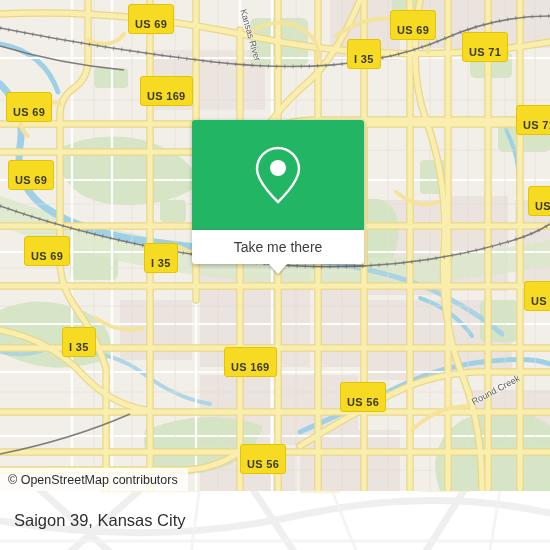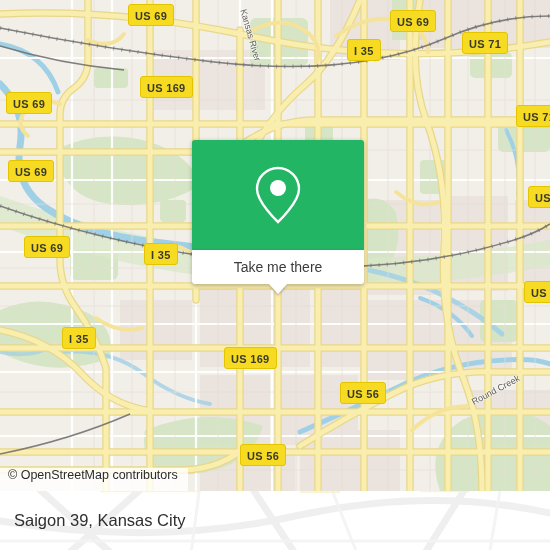--- a/index.html
+++ b/index.html
@@ -17,38 +17,38 @@
   
   .shield {
     position: absolute;
     background: #f7db22;
     border: 1px solid #e3c400;
     border-radius: 3px;
     color: #3a3a2a;
     font-weight: bold;
     font-size: 11px;
     letter-spacing: .3px;
-    padding: 6px 6px 3px 6px;
+    padding: 14px 6px 3px 6px;
     line-height: 11px;
     white-space: nowrap;
     font-family: "Liberation Sans", sans-serif;
   }
 
   
   .maplabel {
     position: absolute;
     color: #5a5a55;
     font-size: 9px;
     white-space: nowrap;
     font-family: "Liberation Sans", sans-serif;
     text-shadow: 0 0 2px #fff, 0 0 2px #fff, 0 0 2px #fff;
   }
 
   
-  #popup { position: absolute; left: 192px; top: 120px; width: 200px; margin-top: 20px; }
+  #popup { position: absolute; left: 192px; top: 120px; width: 200px; }
   #popup-image {
     width: 172px; height: 110px;
     background: #22b563;
     border-radius: 3px 3px 0 0;
     display: flex; align-items: center; justify-content: center;
     box-shadow: 0 1px 4px rgba(0,0,0,.28);
   }
   #popup-action {
     position: relative;
     width: 172px; height: 34px;
@@ -67,21 +67,21 @@
     border-right: 9px solid transparent;
     border-top: 10px solid #ffffff;
     filter: drop-shadow(0 2px 1px rgba(0,0,0,.2));
   }
 
   
   #attribution {
     position: absolute; left: 0; top: 468px;
     height: 23px; padding: 0 10px 0 8px;
     background: rgba(255,255,255,.80);
-    display: flex; align-items: flex-start;
+    display: flex; align-items: center;
     font-size: 12.5px; color: #2b2b2b;
     font-family: "Liberation Sans", sans-serif;
   }
 
   
   #footer {
     position: absolute; left: 0; top: 491px;
     width: 550px; height: 59px;
     background: #ffffff;
     display: flex; align-items: center; justify-content: space-between;

